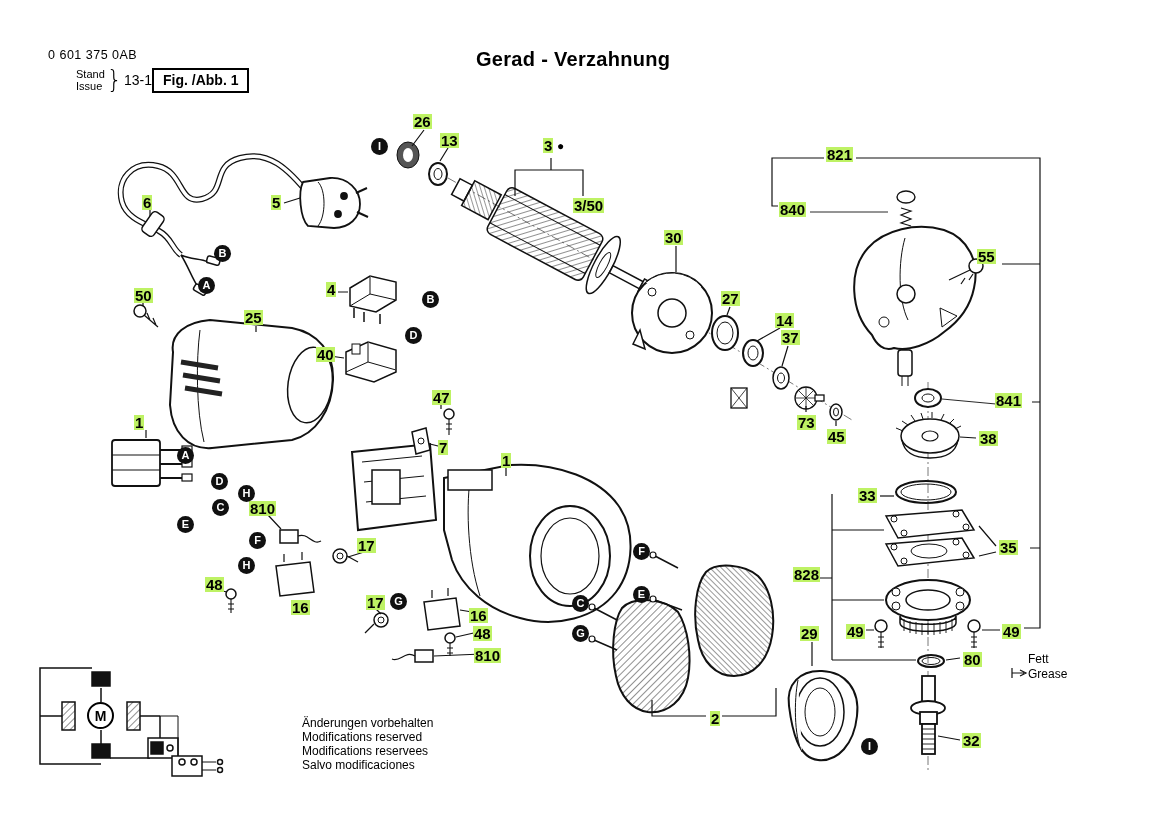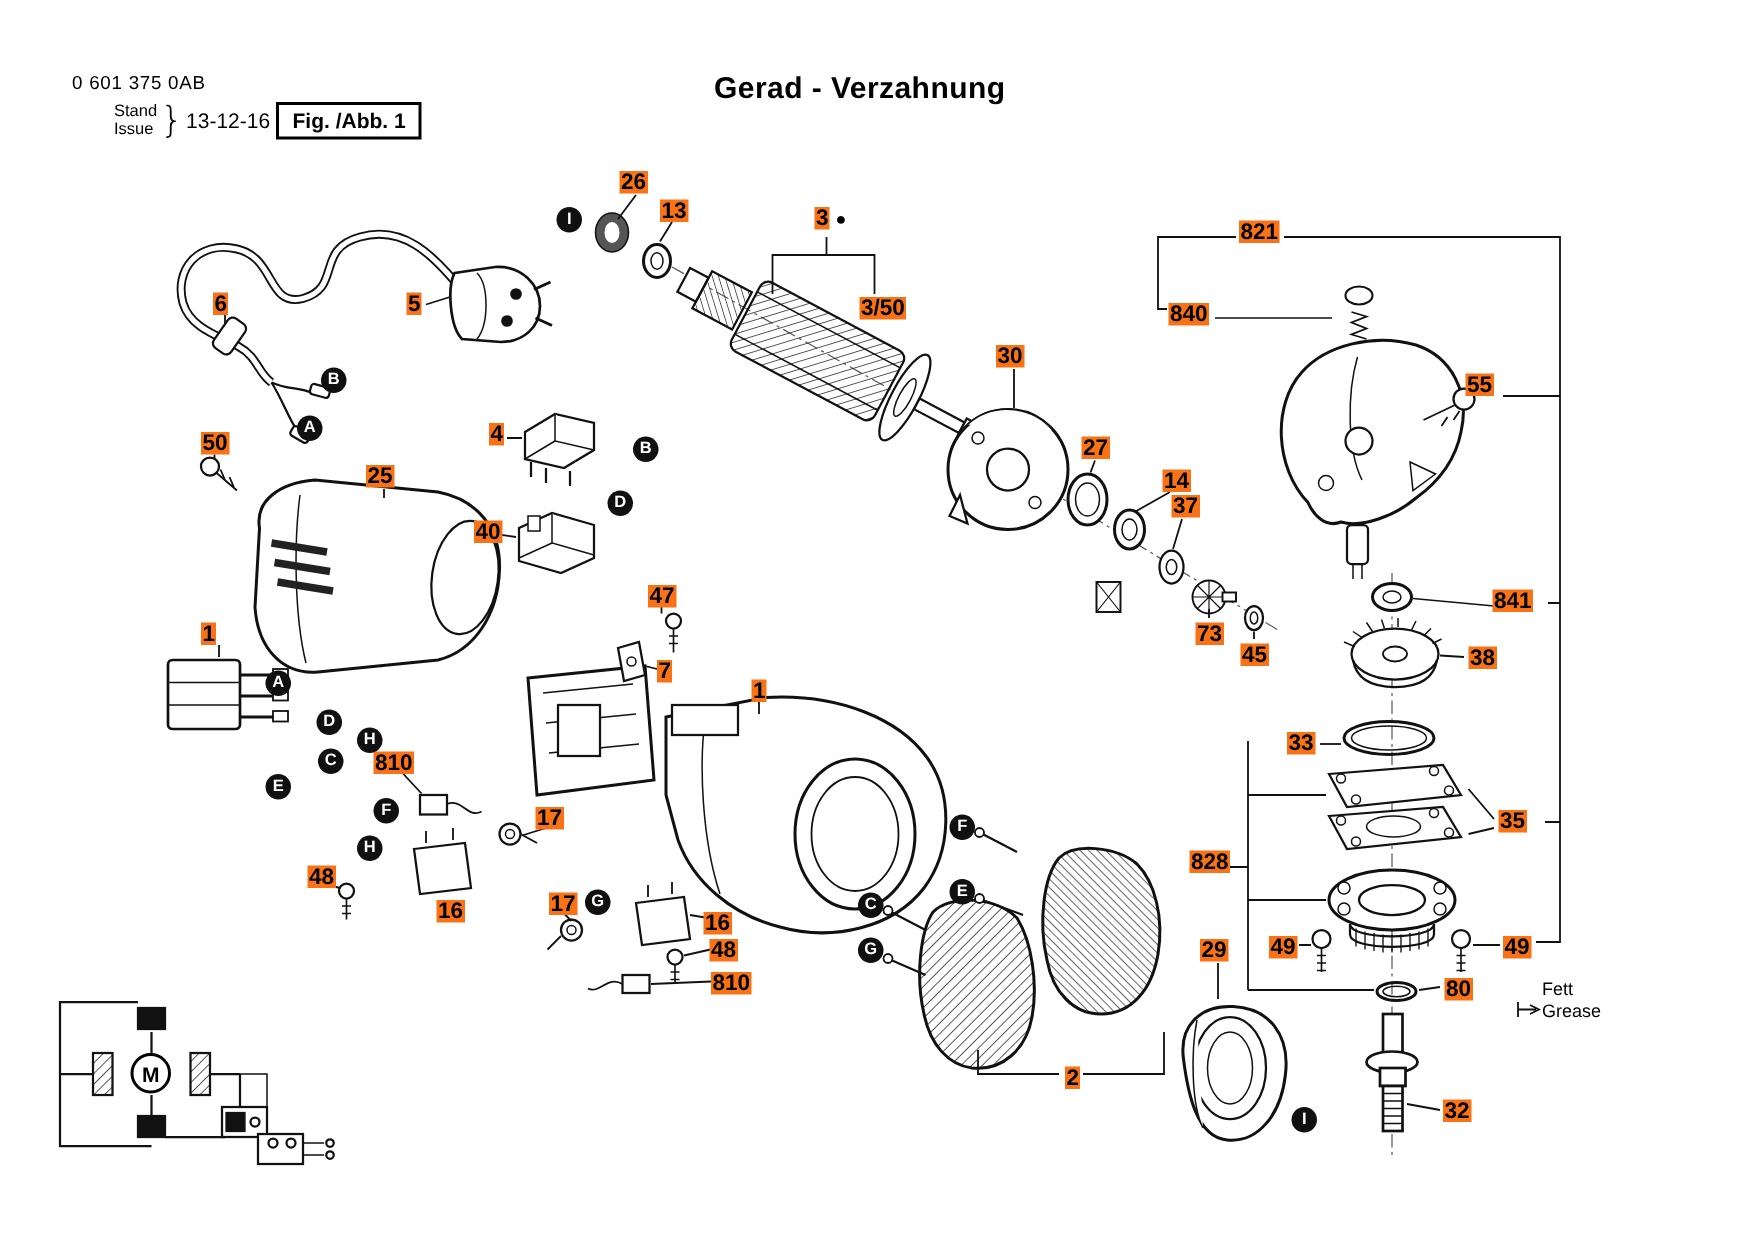--- a/index.html
+++ b/index.html
@@ -7,30 +7,30 @@
   body { width:1169px; height:826px; font-family:"Liberation Sans", sans-serif; color:#000; }
   .page { position:relative; width:1169px; height:826px; background:#fff; overflow:hidden;border-radius:26px; }
 
   .art { position:absolute; left:0; top:0; width:1169px; height:826px; }
 
   .partno { position:absolute; left:48px; top:48px; font-size:12.5px; letter-spacing:.5px; }
   .standissue { position:absolute; left:48px; top:66px; display:flex; align-items:center;margin-left:28px; }
   .si-col { display:flex; flex-direction:column; font-size:11px; line-height:12px; }
   .si-brace { font-size:24px; font-weight:300; margin:0 2px; font-family:"DejaVu Sans", sans-serif; }
   .si-date { font-size:14px; }
-  .figbox { position:absolute; left:152px; top:68px; border:2px solid #000; padding:2px 9px 3px; font-size:14px; font-weight:bold; background:#fff;margin-left:32px; }
+  .figbox { position:absolute; left:152px; top:68px; border:2px solid #000; padding:2px 9px 3px; font-size:14px; font-weight:bold; background:#fff; }
   .title { position:absolute; left:476px; top:48px; font-size:20px; font-weight:bold; letter-spacing:.3px; }
 
   .note { position:absolute; left:718px; top:52px; width:340px; font-size:12.5px; line-height:16px; }
   .note .bullet { font-size:13px; margin-right:4px; }
   .note .de { padding-left:0; }
   .note .de .cont, .note .en { padding-left:15px; }
   .note .en { margin-top:9px; }
 
-  .co { position:absolute; font-size:15px; font-weight:bold; line-height:15px; background:#f97316; padding:0 1px; white-space:nowrap; }
+  .co { position:absolute; font-size:15px; font-weight:bold; line-height:15px; background:#bef264; padding:0 1px; white-space:nowrap; }
   .lc { position:absolute; width:17px; height:17px; border-radius:50%; background:#101010; color:#fff;
         font-size:11px; font-weight:bold; display:flex; align-items:center; justify-content:center; line-height:1; }
   .dot { position:absolute; font-size:12px; line-height:12px; }
   .mc { position:absolute; width:27px; height:27px; border-radius:50%; border:2px solid #000; background:#fff;
         font-size:14px; font-weight:bold; display:flex; align-items:center; justify-content:center; }
 
   .footer-note { position:absolute; left:302px; top:716px; font-size:12px; line-height:14px; }
   .grease { position:absolute; left:1028px; top:652px; font-size:12px; line-height:15px; }
 </style>
 </head>
@@ -418,14 +418,20 @@
   <span class="lc" style="left:572px;top:625px">G</span>
   <span class="lc" style="left:861px;top:738px">I</span>
 
   <span class="mc" style="left:87px;top:702px">M</span>
 
   <div class="grease">
     <div>Fett</div>
     <div>Grease</div>
   </div>
 
+  <div class="footer-note">
+    <div>Änderungen vorbehalten</div>
+    <div>Modifications reserved</div>
+    <div>Modifications reservees</div>
+    <div>Salvo modificaciones</div>
+  </div>
 
 </div>
 
 </body></html>

